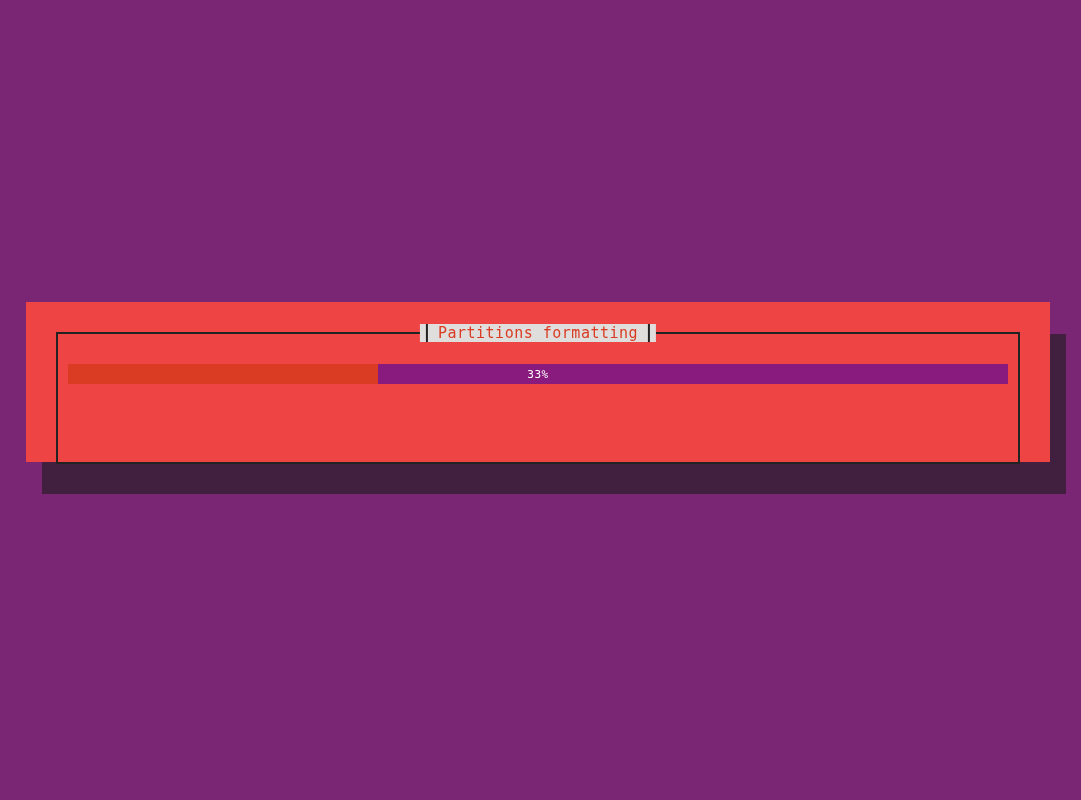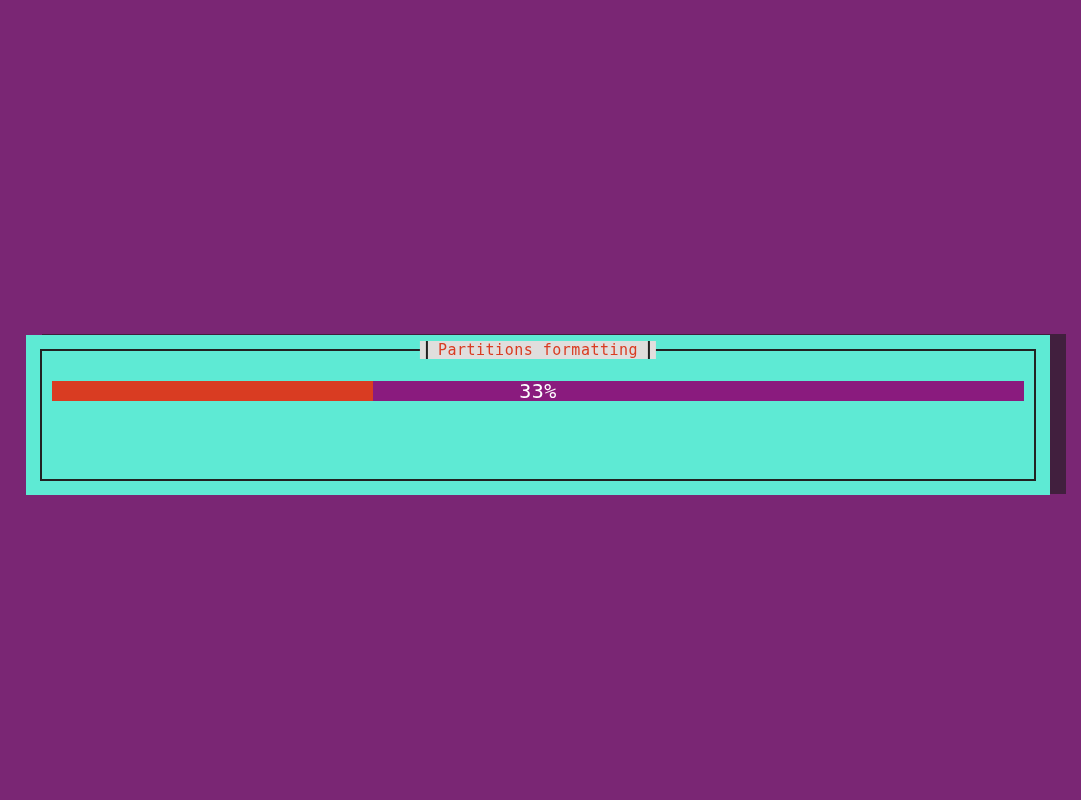--- a/index.html
+++ b/index.html
@@ -19,26 +19,26 @@
       position: absolute;
       top: 334px;
       left: 42px;
       width: 1024px;
       height: 160px;
       background-color: #1a1a1a;
       opacity: 0.6;
     }
     .dialog {
       position: absolute;
-      top: 335px;
+      top: 302px;
       left: 26px;
       width: 1024px;
       height: 160px;
-      background-color: #5eead4;
-      padding: 14px;
+      background-color: #ef4444;
+      padding: 30px;
     }
     .inner-frame {
       position: relative;
       border: 2px solid #222;
       height: 132px;
       padding: 30px 10px 10px 10px;
     }
     .frame-title-wrap {
       position: absolute;
       top: -10px;
@@ -84,21 +84,21 @@
     .progress-label {
       position: absolute;
       top: 0;
       left: 0;
       width: 100%;
       height: 100%;
       display: flex;
       align-items: center;
       justify-content: center;
       color: #fff;
-      font-size: 20px;
+      font-size: 11px;
       letter-spacing: 0.5px;
       border-radius: 9px;
     }
     .status-text {
       color: #222;
       font-size: 15px;
       letter-spacing: 0.3px;
       padding-left: 2px;
     }
   </style>

